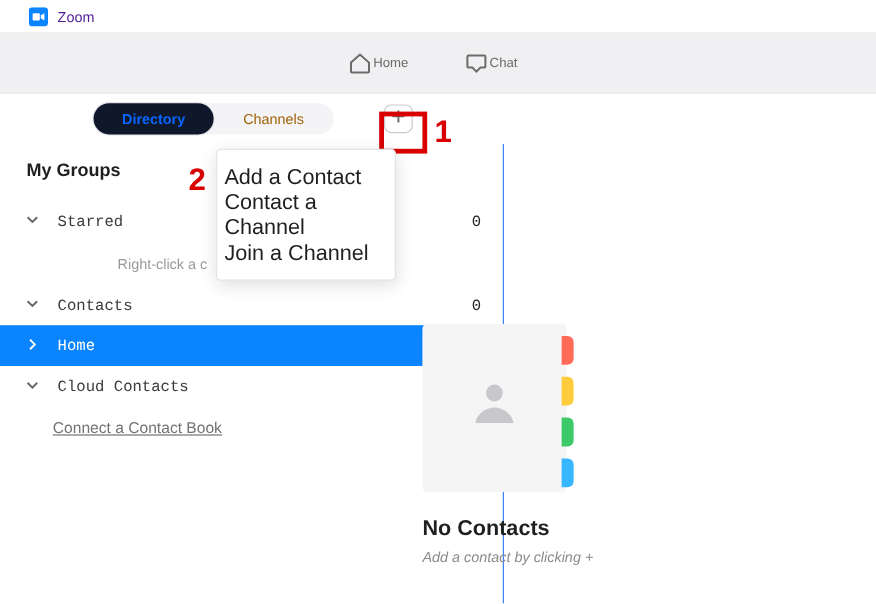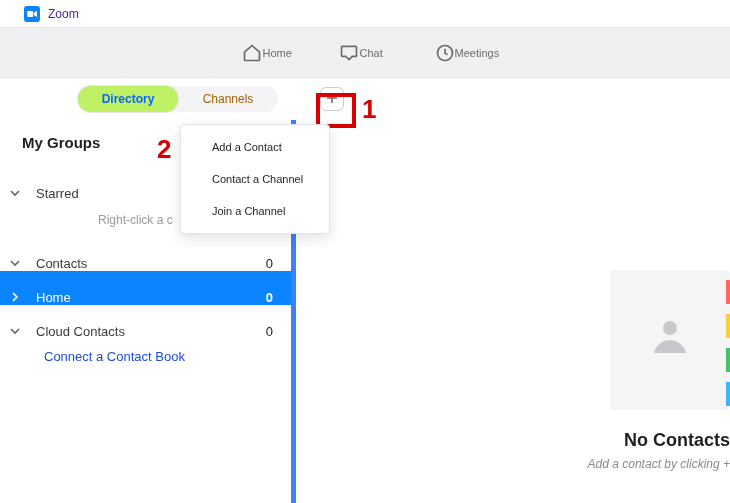--- a/index.html
+++ b/index.html
@@ -57,21 +57,21 @@
     border-radius:16px;
     height:26px;
   }
   .subtab {
     width:100px;
     display:flex; align-items:center; justify-content:center;
     font-size:12px; border-radius:16px; cursor:pointer;
     color:#a16207;
   }
   .subtab.sel {
-    background:#bef264; color:#0a66ff; font-weight:600;
+    background:#0f172a; color:#0a66ff; font-weight:600;
     box-shadow:0 0 0 1px #e4e4ea;
   }
   .plusbtn {
     margin-left: 42px;
     width:24px;height:24px;
     border:1px solid #c9c9cf;
     border-radius:6px;
     display:flex;align-items:center;justify-content:center;
     color:#6b6b6b;
     cursor:pointer;
@@ -103,74 +103,76 @@
     position:absolute;
     border:4px solid #d80000;
     left:189px; top:128px;
     width:105px; height:30px;
     pointer-events:none;
   }
   
   .sidebar {
     position:absolute;
     left:0; top:120px;
-    width:296px;
+    width:420px;
     bottom:0;
-    border-right:5px solid #3b82f6;
+    border-right:1px solid #3b82f6;
   }
   .mygroups {
     font-size:15px; font-weight:700;
     padding:14px 0 6px 22px;
   }
   .group {
-    display:flex; align-items:flex-end;
+    display:flex; align-items:center;
     height:34px;
-    padding-left:10px;
+    padding-left:22px;
     font-size:13px;
     cursor:pointer;
     color:#3a3a3a;
+    font-family:Liberation Mono, monospace;
   }
   .group.spaced { margin-top:10px; }
   .group .chev { width:16px; margin-right:10px; color:#666; }
   .group .count { margin-left:auto; margin-right:18px; color:#222;}
   .group.sel { background:#0a84ff; color:#fff; }
   .group.sel .chev { color:#fff; }
   .group.sel .count { color:#fff; font-weight:600; }
   .hint {
     font-size:12px; color:#9a9a9a;
     padding:12px 0 10px 98px;
   }
   .connect {
-    font-size:13px; color:#1d4ed8;
+    font-size:13px; color:#737373;
     padding:10px 0 0 44px;
     cursor:pointer;
+    text-decoration:underline;
   }
   
   .ctxmenu {
     position:absolute;
     left:180px; top:124px;
     width:150px;
     background:#fff;
     border:1px solid #e3e3e8;
     border-radius:4px;
     box-shadow:0 4px 14px rgba(0,0,0,.12);
     padding:6px 0;
     z-index:5;
   }
   .ctxitem {
     height:32px; display:flex;align-items:center;
-    padding-left:31px;
-    font-size:11px;
+    padding-left:6px;
+    font-size:18px;
     cursor:pointer;
   }
   
   .main {
     position:absolute;
     left:352px; right:0; top:120px; bottom:0;
-    display:flex; flex-direction:column; align-items:flex-end;
+    display:flex; flex-direction:column; align-items:flex-start;
   }
   .empty-card {
     margin-top:150px;
     position:relative;
     width:120px; height:140px;
   }
   .empty-book {
     position:absolute; inset:0;
     background:#f5f5f6;
     border-radius:4px;
@@ -214,29 +216,20 @@
     <span>Home</span>
   </div>
   <div class="titem">
     <span class="ticon">
       <svg viewBox="0 0 24 24" fill="none" stroke="currentColor" stroke-width="2">
           <path d="M20 4H4a1 1 0 0 0-1 1v10a1 1 0 0 0 1 1h4l4 4 4-4h4a1 1 0 0 0 1-1V5a1 1 0 0 0-1-1z"></path>
         </svg>
     </span>
     <span>Chat</span>
   </div>
-  <div class="titem">
-    <span class="ticon">
-      <svg viewBox="0 0 24 24" fill="none" stroke="currentColor" stroke-width="2">
-          <circle cx="12" cy="12" r="9"></circle>
-          <path d="M12 7v5l3 2"></path>
-        </svg>
-    </span>
-    <span>Meetings</span>
-  </div>
 </div>
 
 <div class="subtabs-wrap">
   <div class="subtabs">
     <div class="subtab sel">Directory</div>
     <div class="subtab">Channels</div>
   </div>
   <div class="plusbtn">
     <span>
       <svg width="12" height="12" viewBox="0 0 12 12" stroke="currentColor" stroke-width="1.6">

